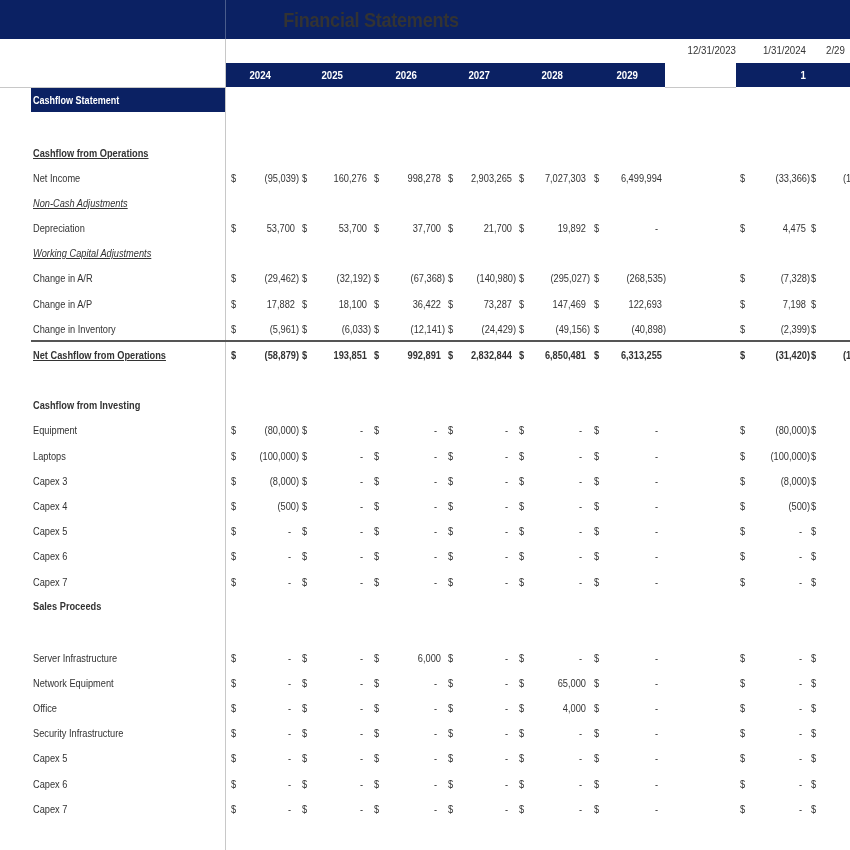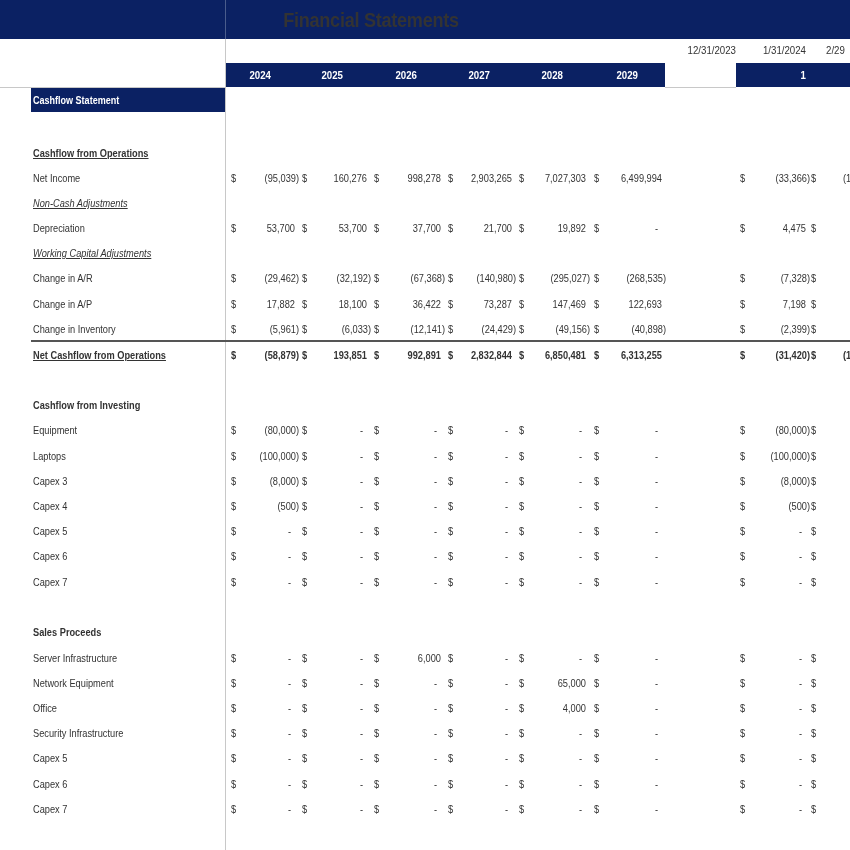--- a/index.html
+++ b/index.html
@@ -314,21 +314,21 @@
       <span class="val" style="left: 438px; width: 70px;">-</span>
       <span class="cur" style="left: 519px;">$</span>
       <span class="val" style="left: 512px; width: 70px;">-</span>
       <span class="cur" style="left: 594px;">$</span>
       <span class="val" style="left: 588px; width: 70px;">-</span>
       <span class="cur" style="left: 740px;">$</span>
       <span class="val" style="left: 732px; width: 70px;">-</span>
       <span class="cur" style="left: 811px;">$</span>
       <span class="val" style="text-align: left; transform-origin: left center; left: 843px; width: 70px;"></span>
     </div>
-    <div class="row" style="top: 622px;">
+    <div class="row" style="top: 596px;">
       <span class="label bold-only">Sales Proceeds</span>
     </div>
     <div class="row" style="top: 648px;">
       <span class="label">Server Infrastructure</span>
       <span class="cur" style="left: 231px;">$</span>
       <span class="val" style="left: 221px; width: 70px;">-</span>
       <span class="cur" style="left: 302px;">$</span>
       <span class="val" style="left: 293px; width: 70px;">-</span>
       <span class="cur" style="left: 374px;">$</span>
       <span class="val" style="left: 371px; width: 70px;">6,000</span>

